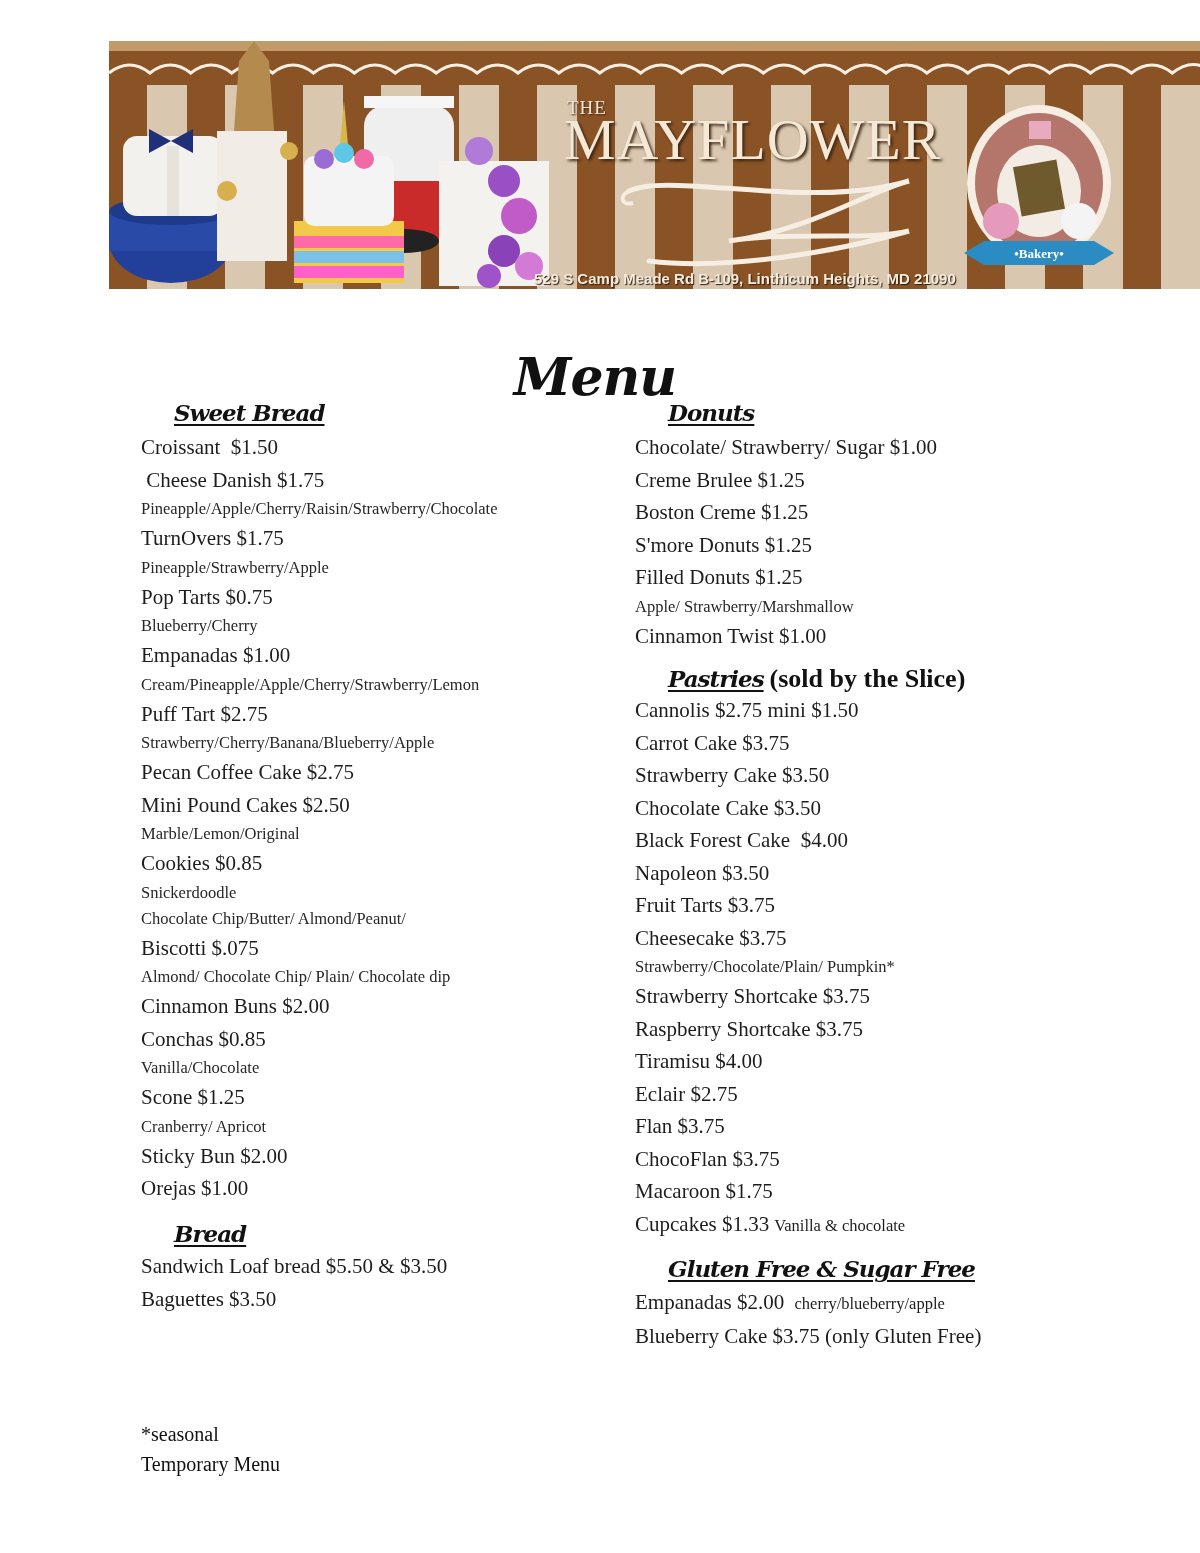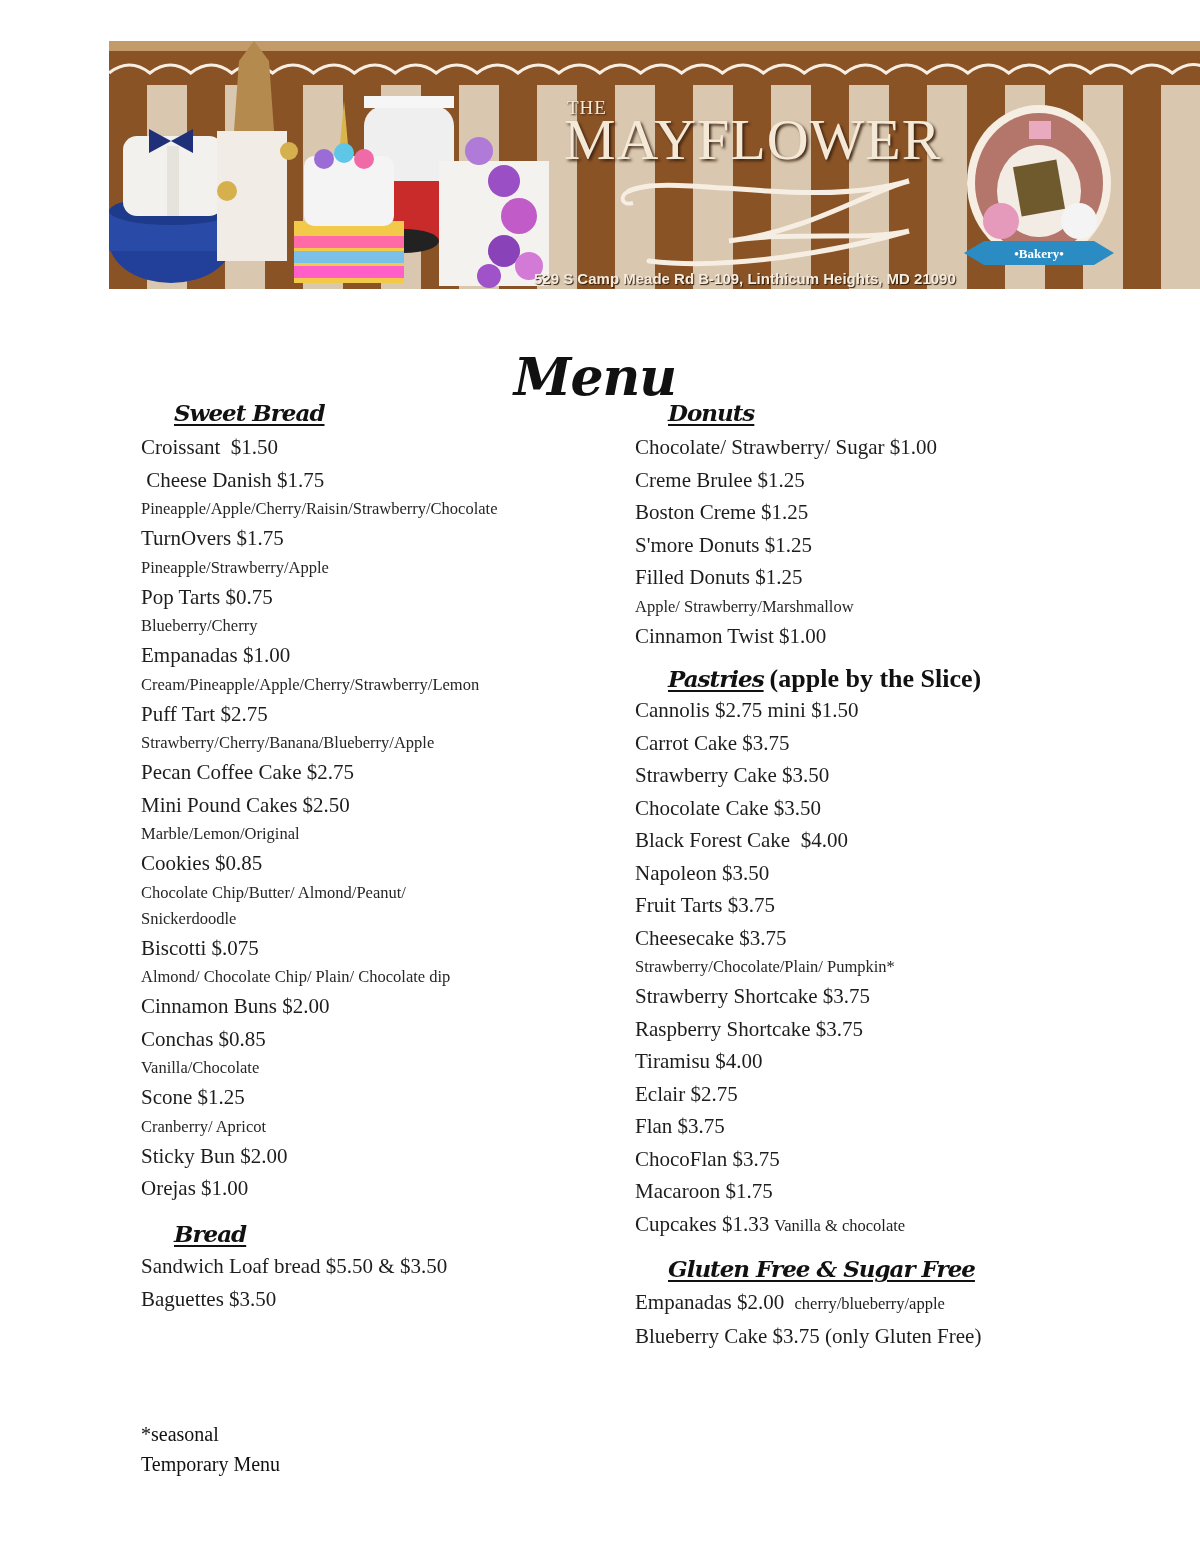--- a/index.html
+++ b/index.html
@@ -166,22 +166,22 @@
         <div class="item"><span style="white-space: pre;">Pop Tarts $0.75</span></div>
         <div class="variant"><span style="white-space: pre;">Blueberry/Cherry</span></div>
         <div class="item"><span style="white-space: pre;">Empanadas $1.00</span></div>
         <div class="variant"><span style="white-space: pre;">Cream/Pineapple/Apple/Cherry/Strawberry/Lemon</span></div>
         <div class="item"><span style="white-space: pre;">Puff Tart $2.75</span></div>
         <div class="variant"><span style="white-space: pre;">Strawberry/Cherry/Banana/Blueberry/Apple</span></div>
         <div class="item"><span style="white-space: pre;">Pecan Coffee Cake $2.75</span></div>
         <div class="item"><span style="white-space: pre;">Mini Pound Cakes $2.50</span></div>
         <div class="variant"><span style="white-space: pre;">Marble/Lemon/Original</span></div>
         <div class="item"><span style="white-space: pre;">Cookies $0.85</span></div>
+        <div class="variant"><span style="white-space: pre;">Snickerdoodle</span></div>
         <div class="variant"><span style="white-space: pre;">Chocolate Chip/Butter/ Almond/Peanut/</span></div>
-        <div class="variant"><span style="white-space: pre;">Snickerdoodle</span></div>
         <div class="item"><span style="white-space: pre;">Biscotti $.075</span></div>
         <div class="variant"><span style="white-space: pre;">Almond/ Chocolate Chip/ Plain/ Chocolate dip</span></div>
         <div class="item"><span style="white-space: pre;">Cinnamon Buns $2.00</span></div>
         <div class="item"><span style="white-space: pre;">Conchas $0.85</span></div>
         <div class="variant"><span style="white-space: pre;">Vanilla/Chocolate</span></div>
         <div class="item"><span style="white-space: pre;">Scone $1.25</span></div>
         <div class="variant"><span style="white-space: pre;">Cranberry/ Apricot</span></div>
         <div class="item"><span style="white-space: pre;">Sticky Bun $2.00</span></div>
         <div class="item"><span style="white-space: pre;">Orejas $1.00</span></div>
       </div>
@@ -214,21 +214,21 @@
         <div class="item"><span style="white-space: pre;">Boston Creme $1.25</span></div>
         <div class="item"><span style="white-space: pre;">S'more Donuts $1.25</span></div>
         <div class="item"><span style="white-space: pre;">Filled Donuts $1.25</span></div>
         <div class="variant"><span style="white-space: pre;">Apple/ Strawberry/Marshmallow</span></div>
         <div class="item"><span style="white-space: pre;">Cinnamon Twist $1.00</span></div>
       </div>
   </section>
 
   <section style="margin-top:12px;">
     <div class="section-heading-wrap">
-      <span class="section-heading">Pastries</span><span class="section-suffix">(apple by the Slice)</span>
+      <span class="section-heading">Pastries</span><span class="section-suffix">(sold by the Slice)</span>
     </div>
     <div id="pastries-list">
         <div class="item"><span style="white-space: pre;">Cannolis $2.75 mini $1.50</span></div>
         <div class="item"><span style="white-space: pre;">Carrot Cake $3.75</span></div>
         <div class="item"><span style="white-space: pre;">Strawberry Cake $3.50</span></div>
         <div class="item"><span style="white-space: pre;">Chocolate Cake $3.50</span></div>
         <div class="item"><span style="white-space: pre;">Black Forest Cake  $4.00</span></div>
         <div class="item"><span style="white-space: pre;">Napoleon $3.50</span></div>
         <div class="item"><span style="white-space: pre;">Fruit Tarts $3.75</span></div>
         <div class="item"><span style="white-space: pre;">Cheesecake $3.75</span></div>

